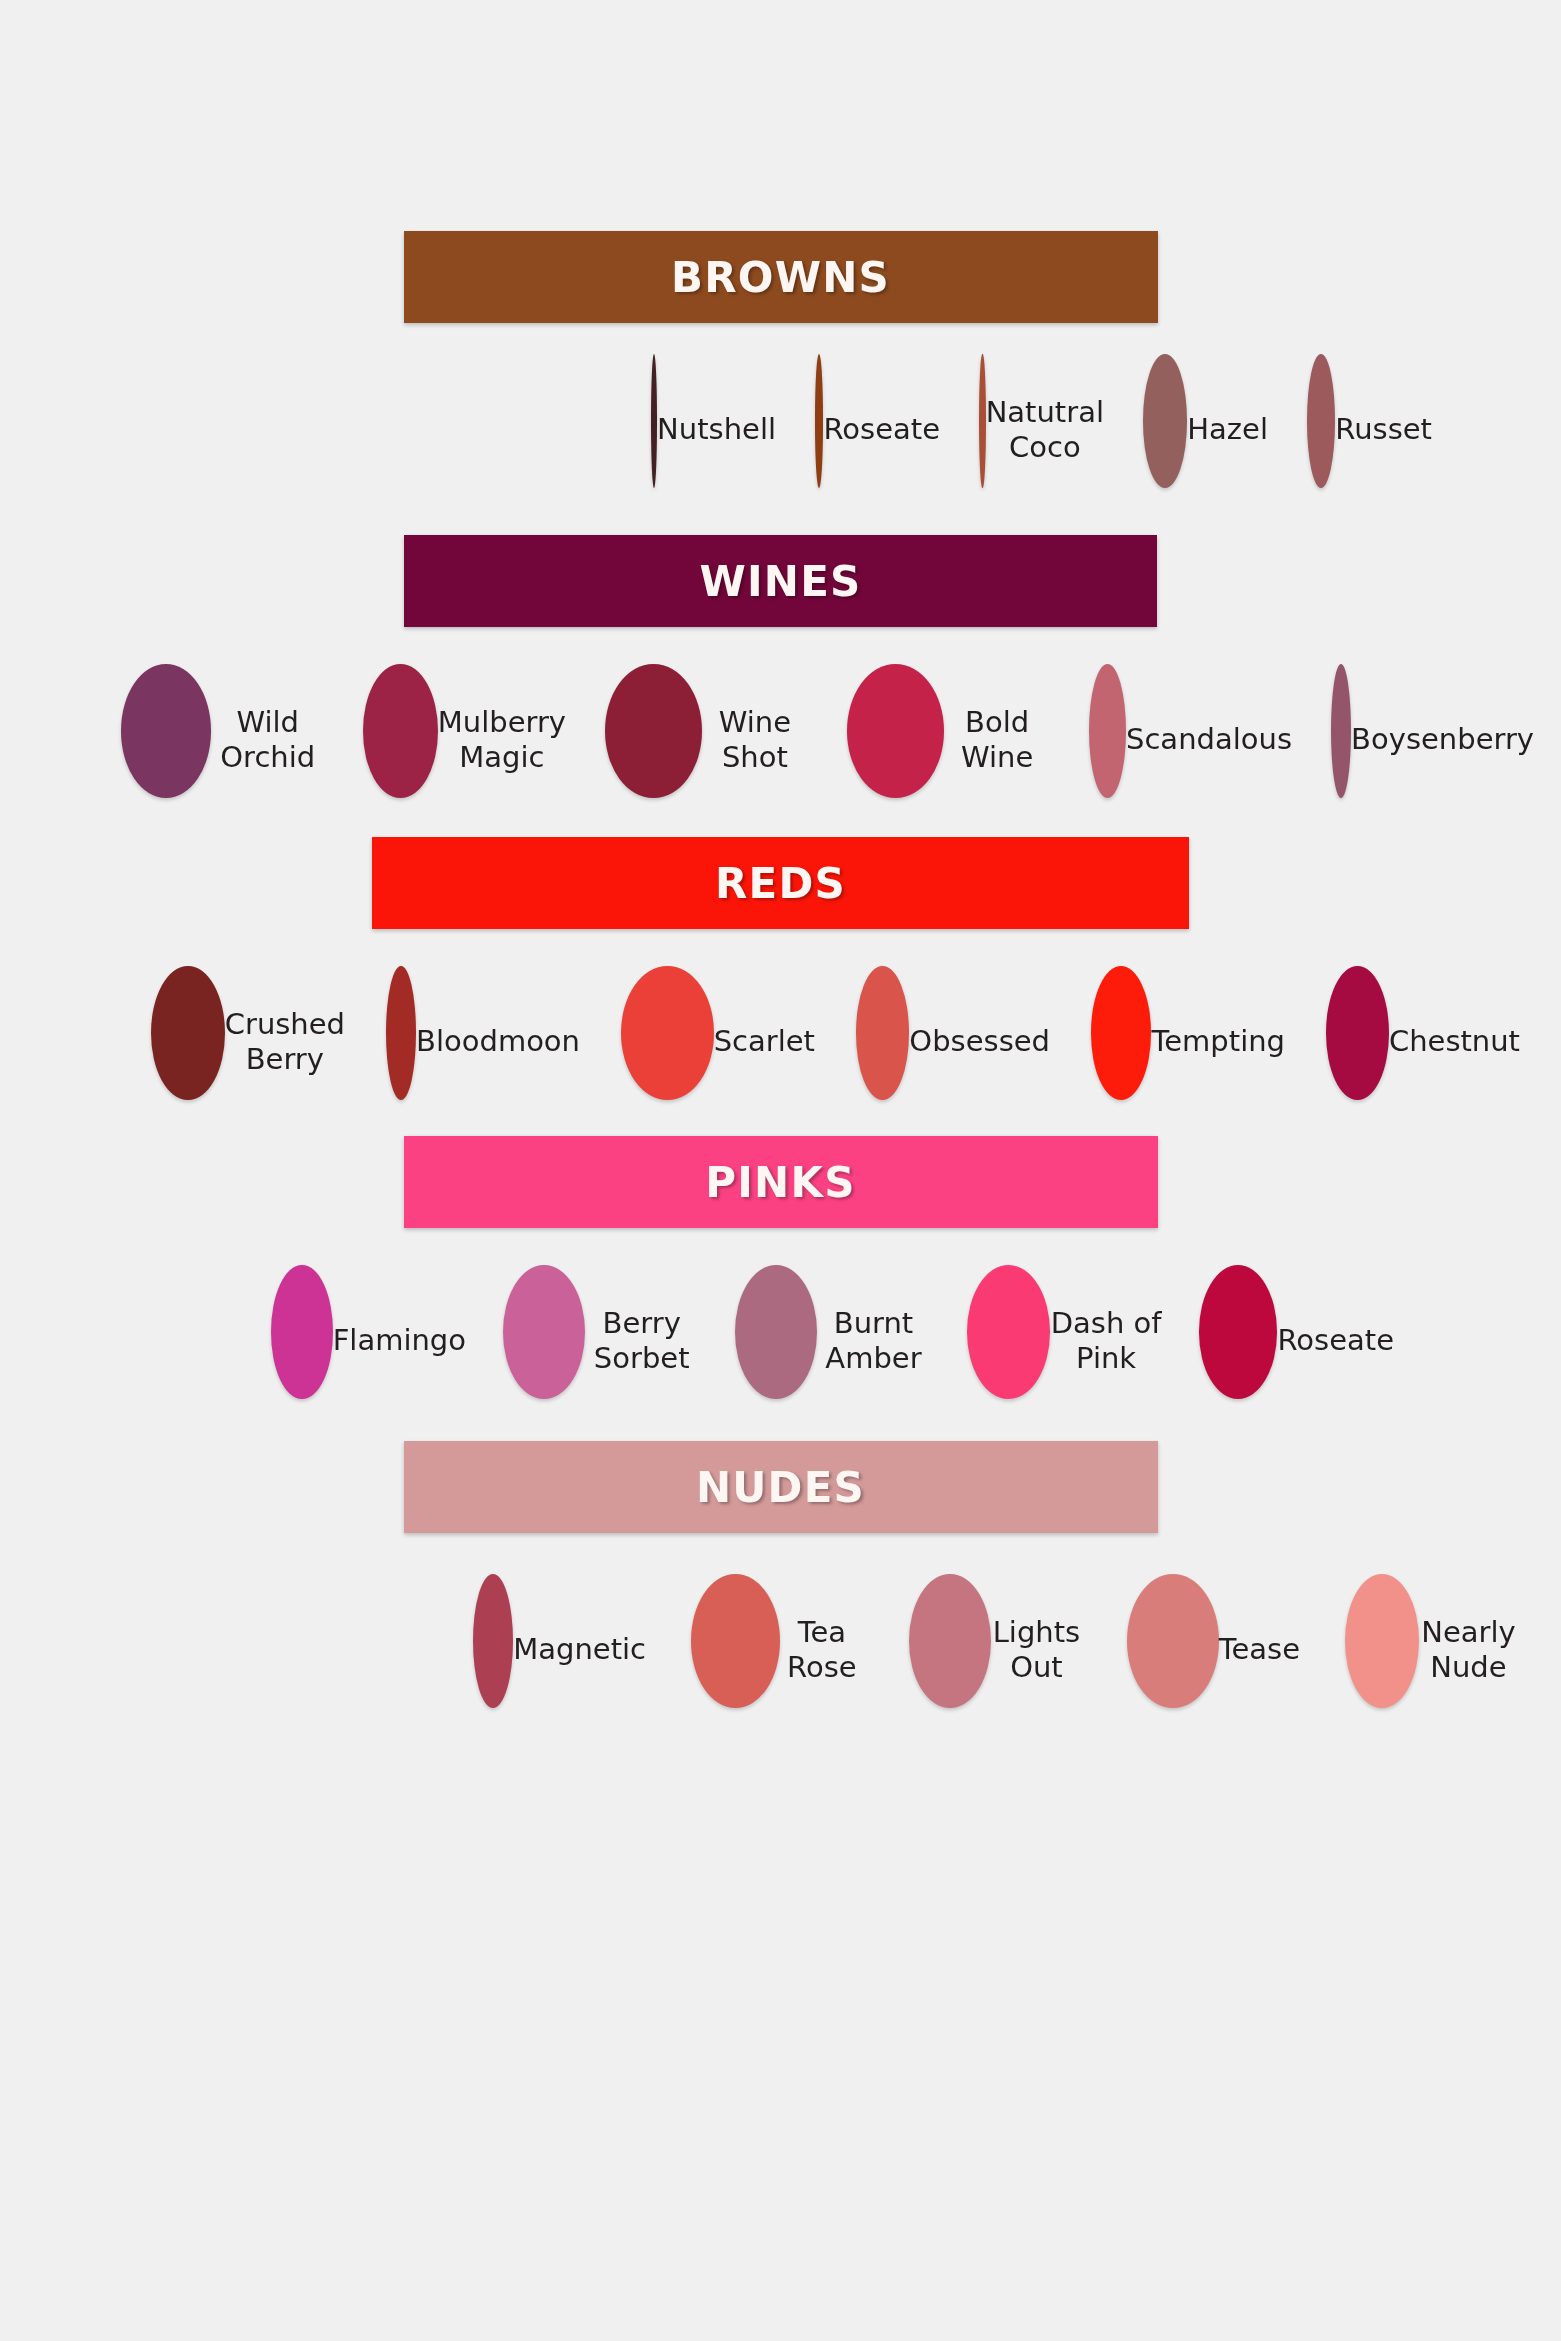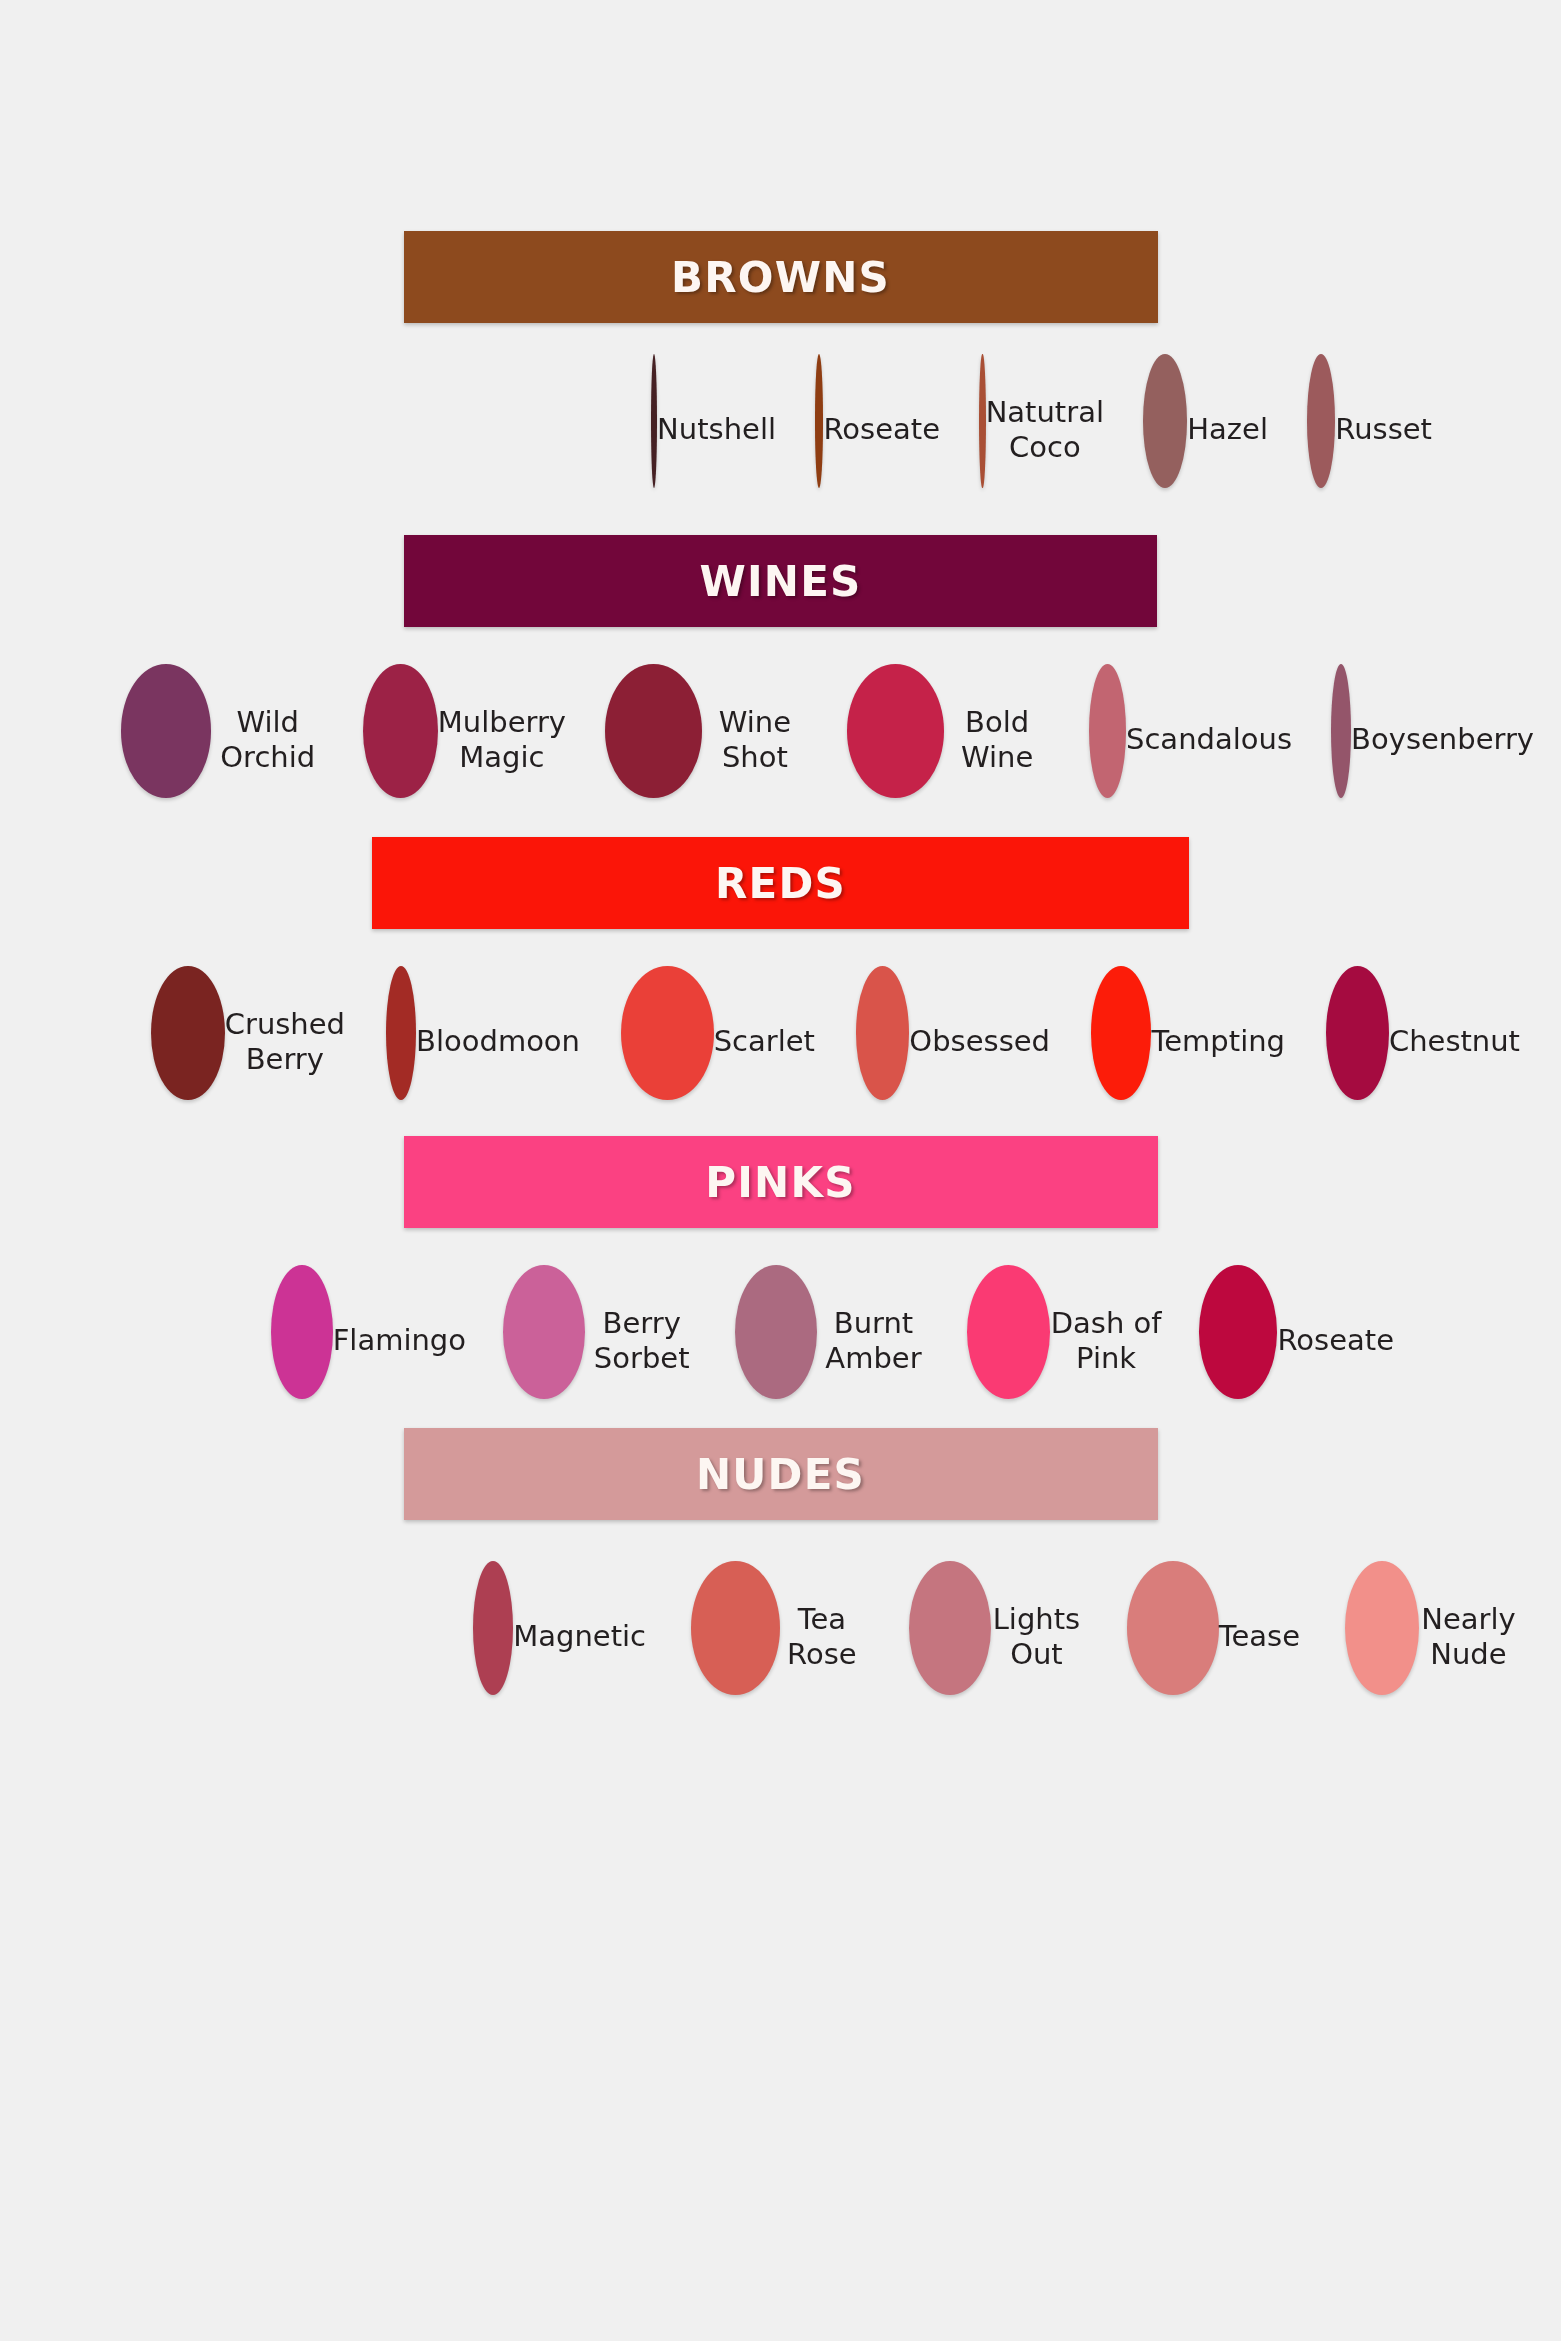--- a/index.html
+++ b/index.html
@@ -101,21 +101,21 @@
   .sec-pinks .swatch { width: 195px; }
 
   .sec-nudes .section-header { width: 754px; }
   .sec-nudes .swatch-row { padding-top: 41px; column-gap: 45px; padding-left: 215px; padding-right: 94px; }
   .sec-nudes .swatch { width: 173px; }
 
   
   .sec-browns { margin-bottom: 47px; }
   .sec-wines  { margin-bottom: 39px; }
   .sec-reds   { margin-bottom: 36px; }
-  .sec-pinks  { margin-bottom: 29px; }
+  .sec-pinks  { margin-bottom: 42px; }
 </style>
 </head>
 <body style="background: rgb(240, 240, 240);">
 
 <div class="page">
 
   <div class="section sec-browns">
     <div class="section-header-row">
       <div class="section-header" style="background: rgb(141, 74, 30);">BROWNS</div>
     </div>

